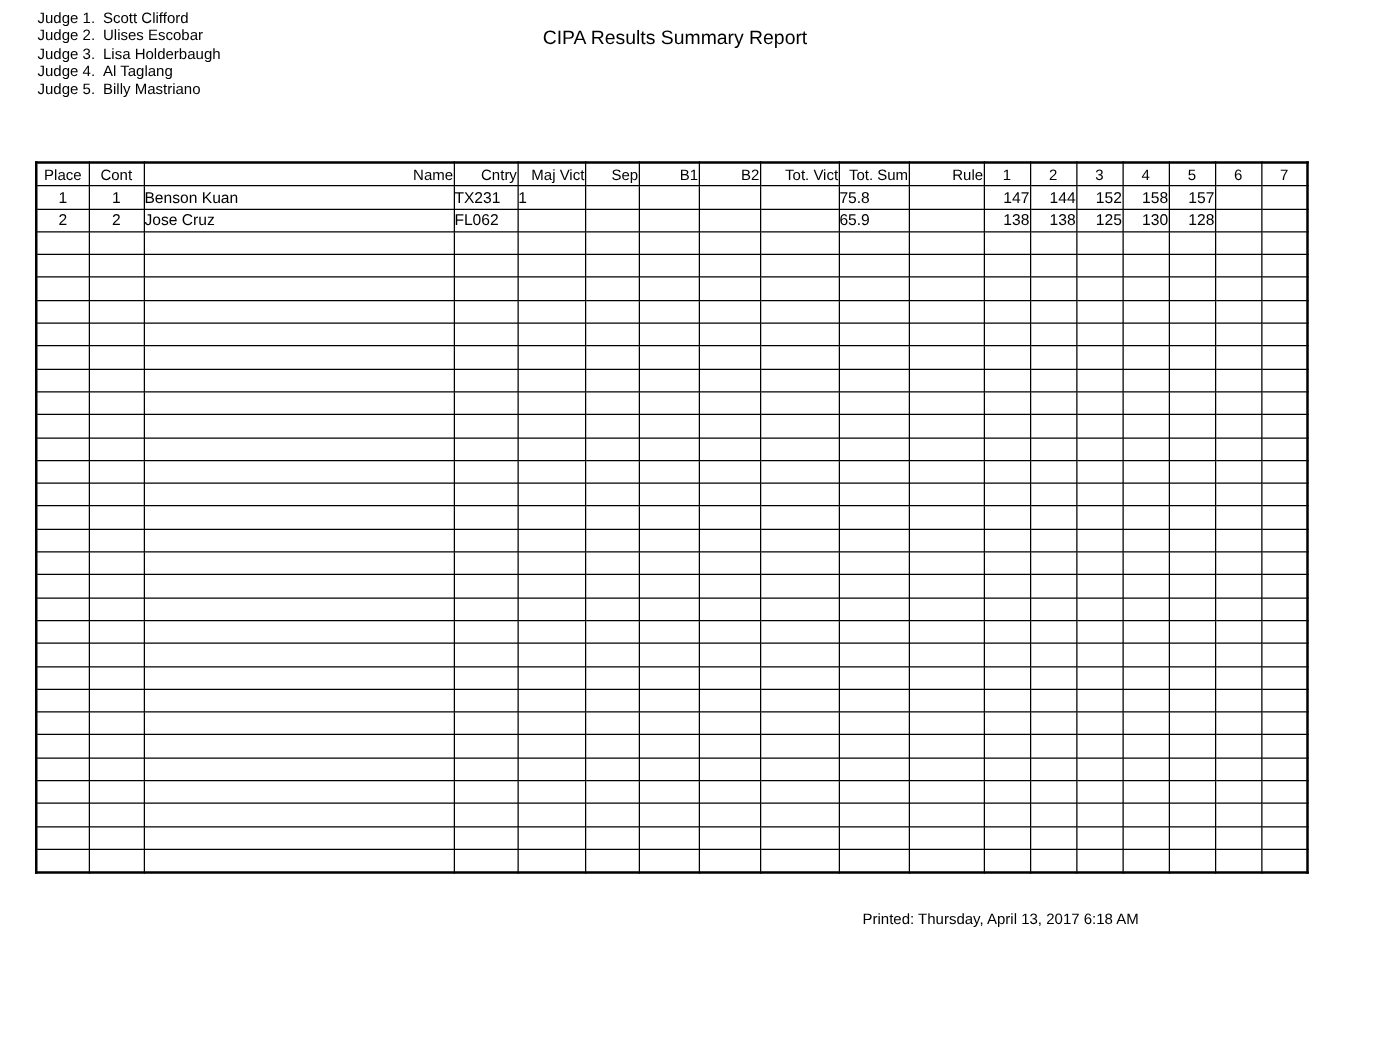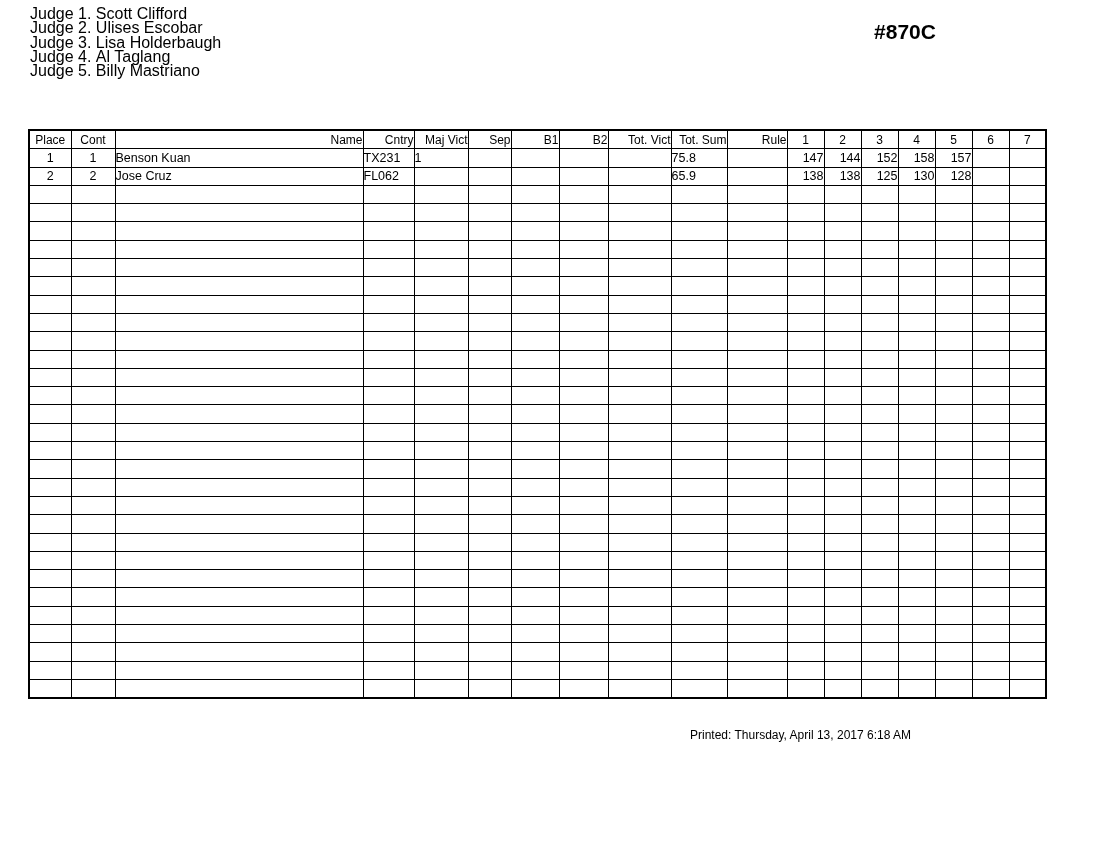--- a/index.html
+++ b/index.html
@@ -9,21 +9,21 @@
     font-family:"Liberation Sans", sans-serif;
     color:#000000;
     overflow:hidden;
     position:relative;
   }
   .page{position:absolute;inset:0;}
 
   
   .judges{
     position:absolute;left:30px;top:7px;
-    font-size:16px;line-height:14.3px;
+    font-size:12px;line-height:14.3px;
     white-space:nowrap;
   }
   .judges .jrow{display:block;}
   .judges .jlabel{display:inline-block;}
   .judges .jnum{display:inline-block;min-width:13px;}
   .judges .jname{display:inline-block;}
 
   
   .titles{
     position:absolute;left:180px;top:20px;width:720px;
@@ -90,23 +90,23 @@
 
   <div class="judges">
       <span class="jrow"><span class="jlabel">Judge</span> <span class="jnum">1.</span> <span class="jname">Scott Clifford</span></span>
       <span class="jrow"><span class="jlabel">Judge</span> <span class="jnum">2.</span> <span class="jname">Ulises Escobar</span></span>
       <span class="jrow"><span class="jlabel">Judge</span> <span class="jnum">3.</span> <span class="jname">Lisa Holderbaugh</span></span>
       <span class="jrow"><span class="jlabel">Judge</span> <span class="jnum">4.</span> <span class="jname">Al Taglang</span></span>
       <span class="jrow"><span class="jlabel">Judge</span> <span class="jnum">5.</span> <span class="jname">Billy Mastriano</span></span>
     </div>
 
   <div class="titles">
+    <div class="t-report">CIPA Results Summary Report</div>
   </div>
 
-  <div class="eventno">#870C</div>
 
   <div class="tablewrap">
     <table class="results">
       <colgroup>
           <col style="width: 42px;">
           <col style="width: 44px;">
           <col style="width: 248px;">
           <col style="width: 51px;">
           <col style="width: 54px;">
           <col style="width: 43px;">

